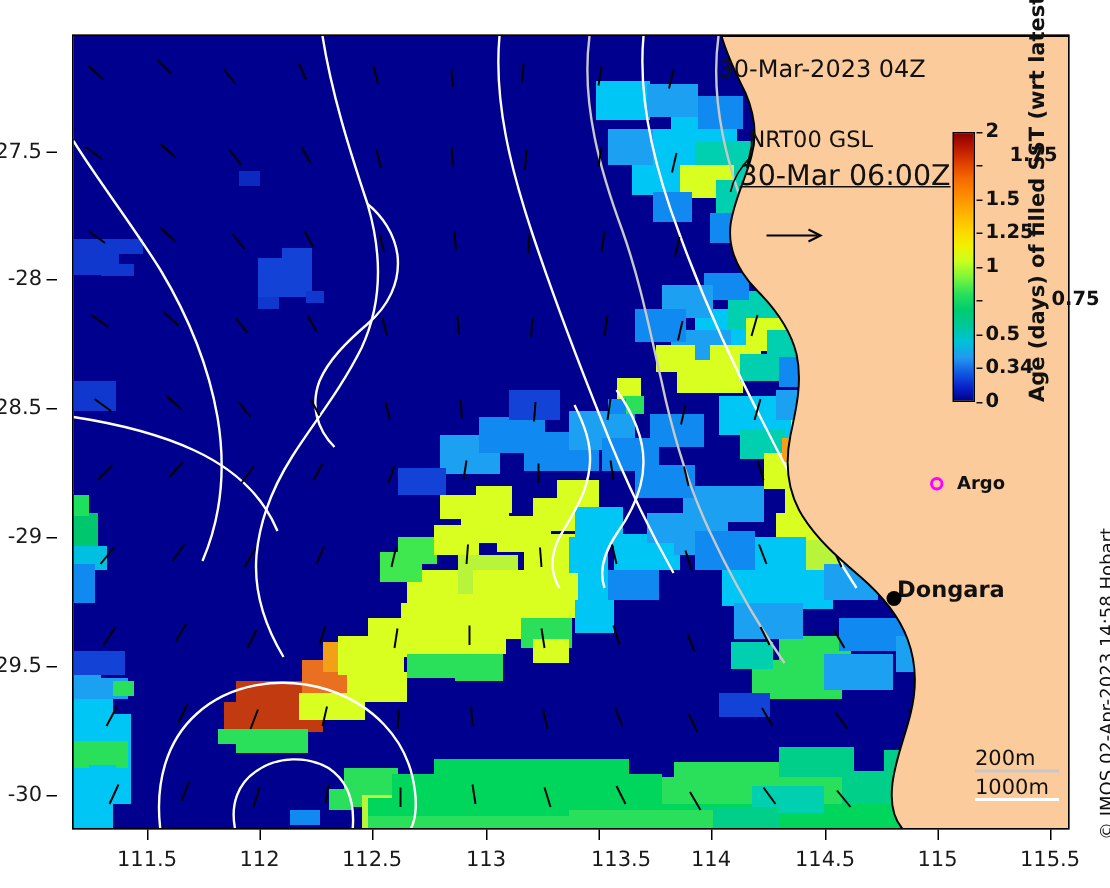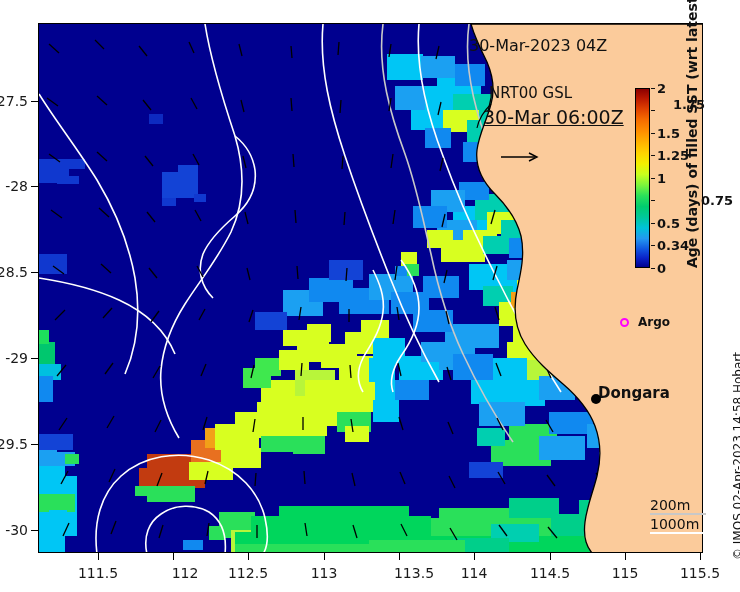--- a/index.html
+++ b/index.html
@@ -2,21 +2,21 @@
 <html><head>
 <meta charset="utf-8">
 <style>
   html,body{margin:0;padding:0;background:#ffffff;}
   body{width:740px;height:592px;position:relative;overflow:hidden;
        font-family:"DejaVu Sans","Liberation Sans",sans-serif;}
 
   #stage{position:absolute;left:0;top:0;width:740px;height:592px;background:#ffffff;}
 
   
-  #plot{position:absolute;left:38px;top:23px;width:665px;height:530px;
+  #plot{position:absolute;left:48px;top:23px;width:665px;height:530px;
         overflow:hidden;background:#a16207;border:1px solid #000;box-sizing:border-box;}
   #plot svg{position:absolute;left:0;top:0;}
 
   
   .tick{position:absolute;background:#000;}
   .tlab{position:absolute;color:#1a1a1a;font-size:14px;white-space:nowrap;}
   .xlab{transform:translateX(-50%);}
   .ylab{text-align:right;transform:translateY(-50%);}
 
   
@@ -467,21 +467,21 @@
     <div class="tick" style="left:173px;top:553px;width:1px;height:7px;"></div>
     <div class="tick" style="left:248px;top:553px;width:1px;height:7px;"></div>
     <div class="tick" style="left:324px;top:553px;width:1px;height:7px;"></div>
     <div class="tick" style="left:399px;top:553px;width:1px;height:7px;"></div>
     <div class="tick" style="left:474px;top:553px;width:1px;height:7px;"></div>
     <div class="tick" style="left:550px;top:553px;width:1px;height:7px;"></div>
     <div class="tick" style="left:625px;top:553px;width:1px;height:7px;"></div>
     <div class="tick" style="left:700px;top:553px;width:1px;height:7px;"></div>
 
     <div class="tlab xlab" style="left:98px;top:565px;">111.5</div>
-    <div class="tlab xlab" style="left:173px;top:565px;margin-left:12px;">112</div>
+    <div class="tlab xlab" style="left:173px;top:565px;">112</div>
     <div class="tlab xlab" style="left:248px;top:565px;">112.5</div>
     <div class="tlab xlab" style="left:324px;top:565px;">113</div>
     <div class="tlab xlab" style="left:399px;top:565px;margin-left:15px;">113.5</div>
     <div class="tlab xlab" style="left:474px;top:565px;">114</div>
     <div class="tlab xlab" style="left:550px;top:565px;">114.5</div>
     <div class="tlab xlab" style="left:625px;top:565px;">115</div>
     <div class="tlab xlab" style="left:700px;top:565px;">115.5</div>
   </div>
 
   <div>

